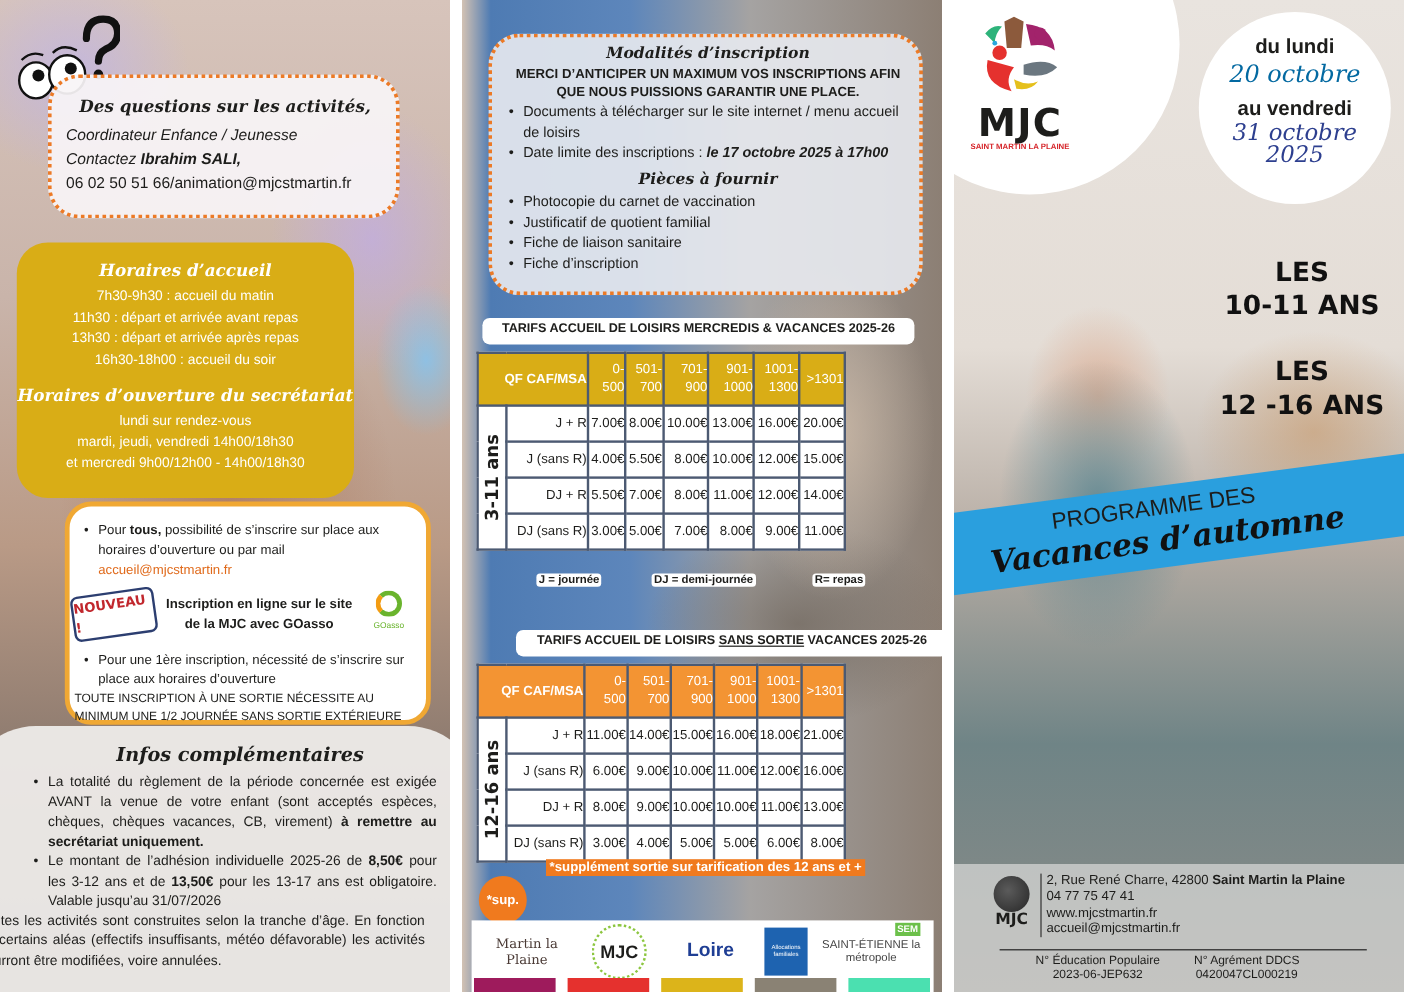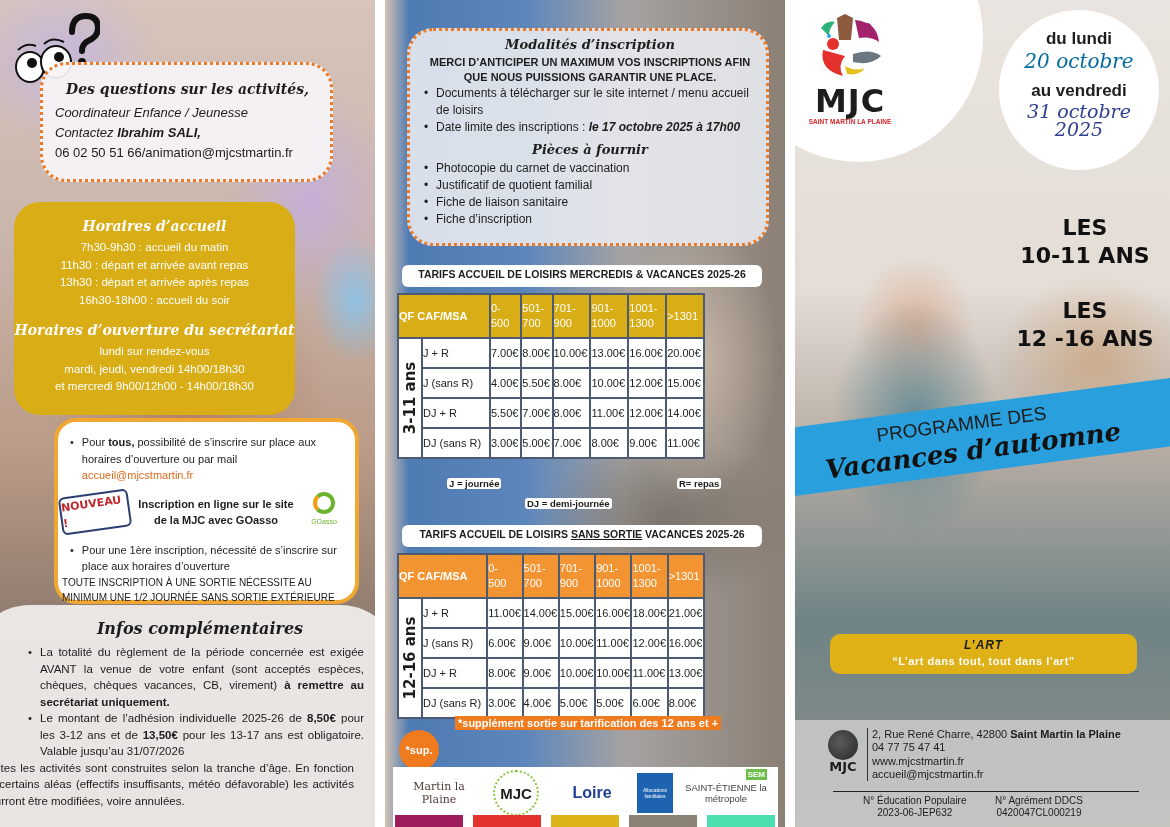--- a/index.html
+++ b/index.html
@@ -91,21 +91,21 @@
   .modal-box .script-title.second { margin: 6px 0 3px; }
 
   .tarif-title {
     position: absolute; left: 17px; width: 360px; height: 22px; background: #fff; border-radius: 6px;
     font-weight: bold; font-size: 10.5px; text-align: center; line-height: 18px;
   }
   .tarif-title u { text-decoration: underline; }
 
   table.tarif {
     position: absolute; left: 12px; width: 308px; border-collapse: collapse;
-    font-size: 11px; text-align: left; background: #fff;
+    font-size: 11px; text-align: right; background: #fff;
   }
   table.tarif td, table.tarif th { border: 2px solid #4c5a72; }
   table.tarif th { color: #fff; font-weight: normal; height: 44px; line-height: 15px; }
   table.tarif th.qf { font-weight: bold; }
   table.tarif td { height: 30px; }
   table.tarif td.age { width: 24px; position: relative; background: #fff; }
   table.tarif td.age span { position: absolute; left: 50%; top: 50%; transform: translate(-50%,-50%) rotate(-90deg); white-space: nowrap; font-weight: bold; font-size: 15px; font-family: "DejaVu Sans", sans-serif; }
   table.t1 th { background: #d9ad16; }
   table.t2 th { background: #f39433; }
 
@@ -296,25 +296,25 @@
       <td>7.00€</td>
       <td>8.00€</td>
       <td>9.00€</td>
       <td>11.00€</td>
     </tr>
   </tbody>
     </table>
 
   <div class="legend-row">
     <span style="left:62px;">J = journée</span>
-    <span style="left:140px;margin-top:20px;">DJ = demi-journée</span>
+    <span style="left:158px;">DJ = demi-journée</span>
     <span style="left:292px;">R= repas</span>
   </div>
 
-  <div class="tarif-title" style="top:525px;"><span>TARIFS ACCUEIL DE LOISIRS </span><u>SANS SORTIE</u><span> VACANCES 2025-26</span></div>
+  <div class="tarif-title" style="top:525px;margin-left:28px;"><span>TARIFS ACCUEIL DE LOISIRS </span><u>SANS SORTIE</u><span> VACANCES 2025-26</span></div>
 
   <table class="tarif t2" style="top:553px;">
     <tbody>
         <tr>
       <th class="qf" colspan="2" style="width:88px;">QF CAF/MSA</th>
       <th style="white-space:pre-line">0-
 500</th>
       <th style="white-space:pre-line">501-
 700</th>
       <th style="white-space:pre-line">701-
@@ -420,24 +420,20 @@
   <div class="ages" style="top:297px;">
     <div>LES</div>
     <div>12 -16 ANS</div>
   </div>
 
   <div class="banner">
     <div class="b1">PROGRAMME DES</div>
     <div class="b2">Vacances d’automne</div>
   </div>
 
-  <div class="art-box">
-    <div class="t">L’ART</div>
-    <div class="q">“L’art dans tout, tout dans l’art”</div>
-  </div>
 
   <div class="contact-area">
     <div class="contact-logo">
       <div class="m"></div>
       <div class="w">MJC</div>
     </div>
     <div class="contact-lines">
       <div><span>2, Rue René Charre, 42800 </span><b>Saint Martin la Plaine</b></div>
       <div>04 77 75 47 41</div>
       <div>www.mjcstmartin.fr</div>

